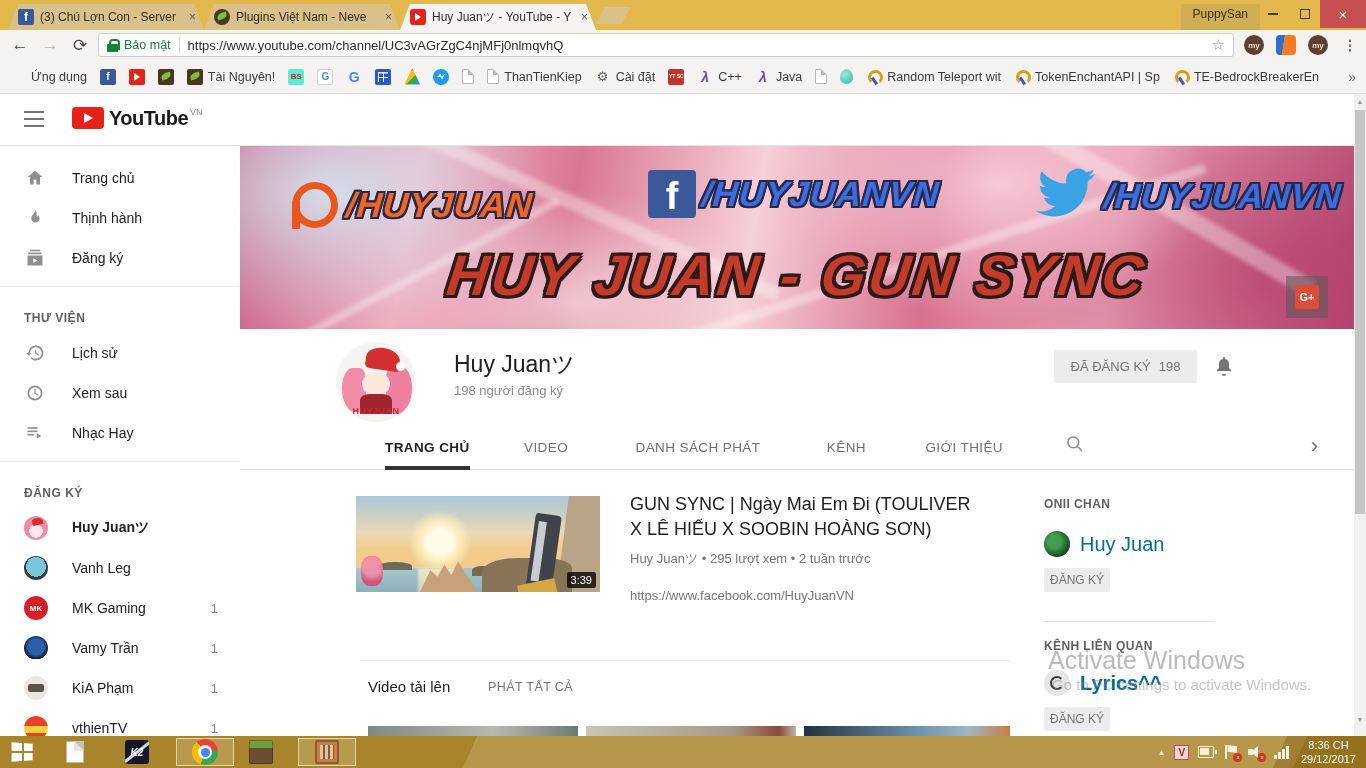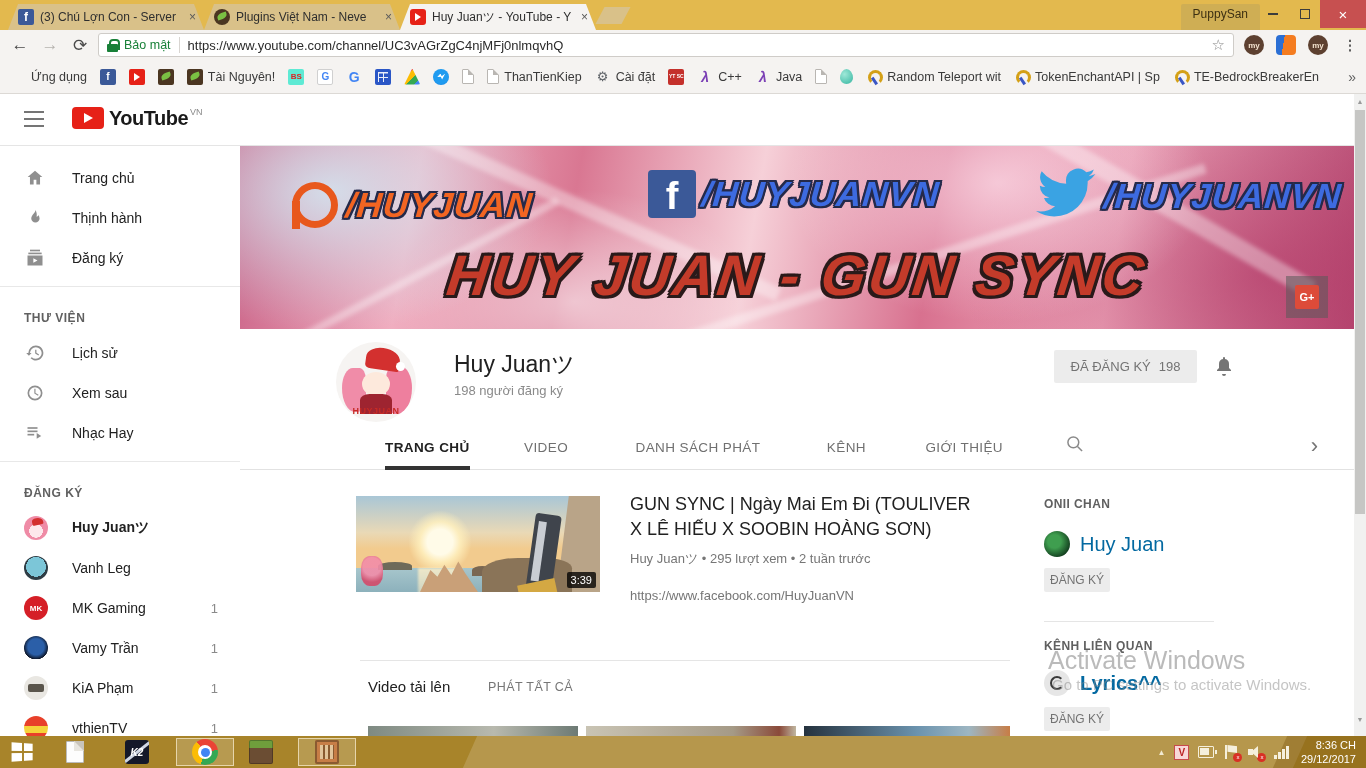--- a/index.html
+++ b/index.html
@@ -261,21 +261,21 @@
   .tray-batt:after { content:""; position:absolute; left:1px; top:1px; width:9px; height:7px; background:#f5efdc; }
   .tray-flag { width:14px; height:14px; position:relative; margin-right:10px; }
   .tray-flag:before { content:""; position:absolute; left:1px; top:0; width:2px; height:14px; background:#f5efdc; }
   .tray-flag:after { content:""; position:absolute; left:3px; top:0; width:10px; height:8px; background:#f5efdc; clip-path:polygon(0 0,100% 15%,100% 100%,0 85%); }
   .badge-x { position:absolute; right:-4px; bottom:-3px; width:9px; height:9px; background:#d93025; border-radius:50%; color:#fff; font-size:6px; line-height:9px; text-align:center; }
   .tray-spk { width:14px; height:14px; position:relative; margin-right:12px; }
   .tray-spk:before { content:""; position:absolute; left:0; top:4px; width:5px; height:6px; background:#f5efdc; }
   .tray-spk:after { content:""; position:absolute; left:3px; top:1px; border-right:7px solid #f5efdc; border-top:6px solid transparent; border-bottom:6px solid transparent; }
   .tray-sig { display:flex; align-items:flex-end; gap:1.5px; margin-right:12px; }
   .tray-sig i { width:2.5px; background:#f5efdc; } .tray-sig i:nth-child(1){height:4px}.tray-sig i:nth-child(2){height:7px}.tray-sig i:nth-child(3){height:10px}.tray-sig i:nth-child(4){height:13px}
-  .tray-clock { color:#fff; font-size:11px; text-align:right; line-height:14px; margin-right:10px; }
+  .tray-clock { color:#fff; font-size:11px; text-align:center; line-height:14px; margin-right:10px; }
 </style>
 </head>
 <body>
 
 <div id="screen">
 
   <div class="titlebar">
     <div class="tab inactive" style="left:8px">
       <span class="fav fav-fb">f</span>
       <span class="tab-title">(3) Chú Lợn Con - Server</span>

